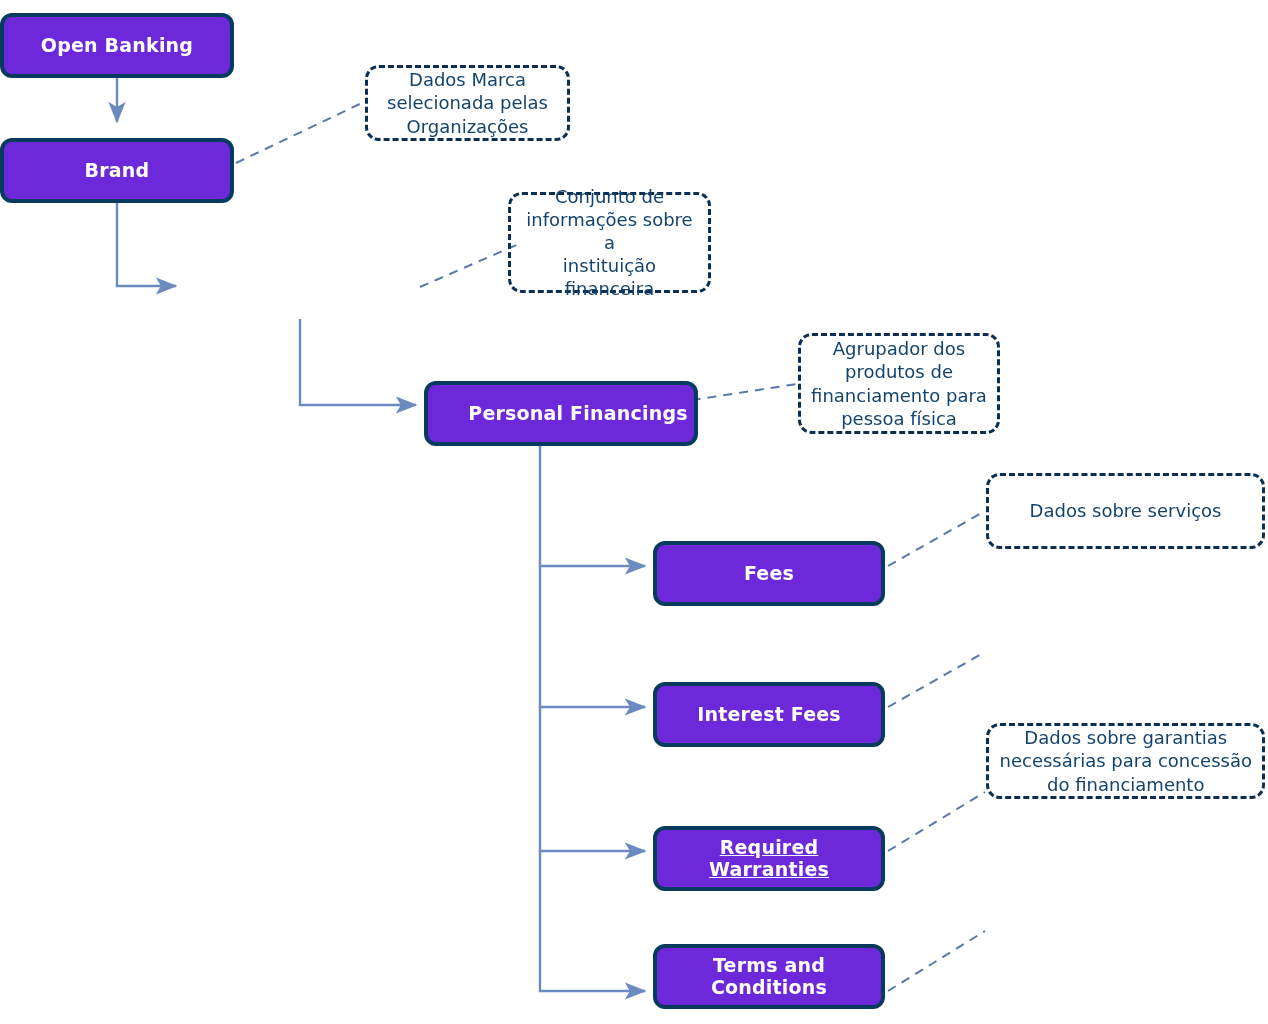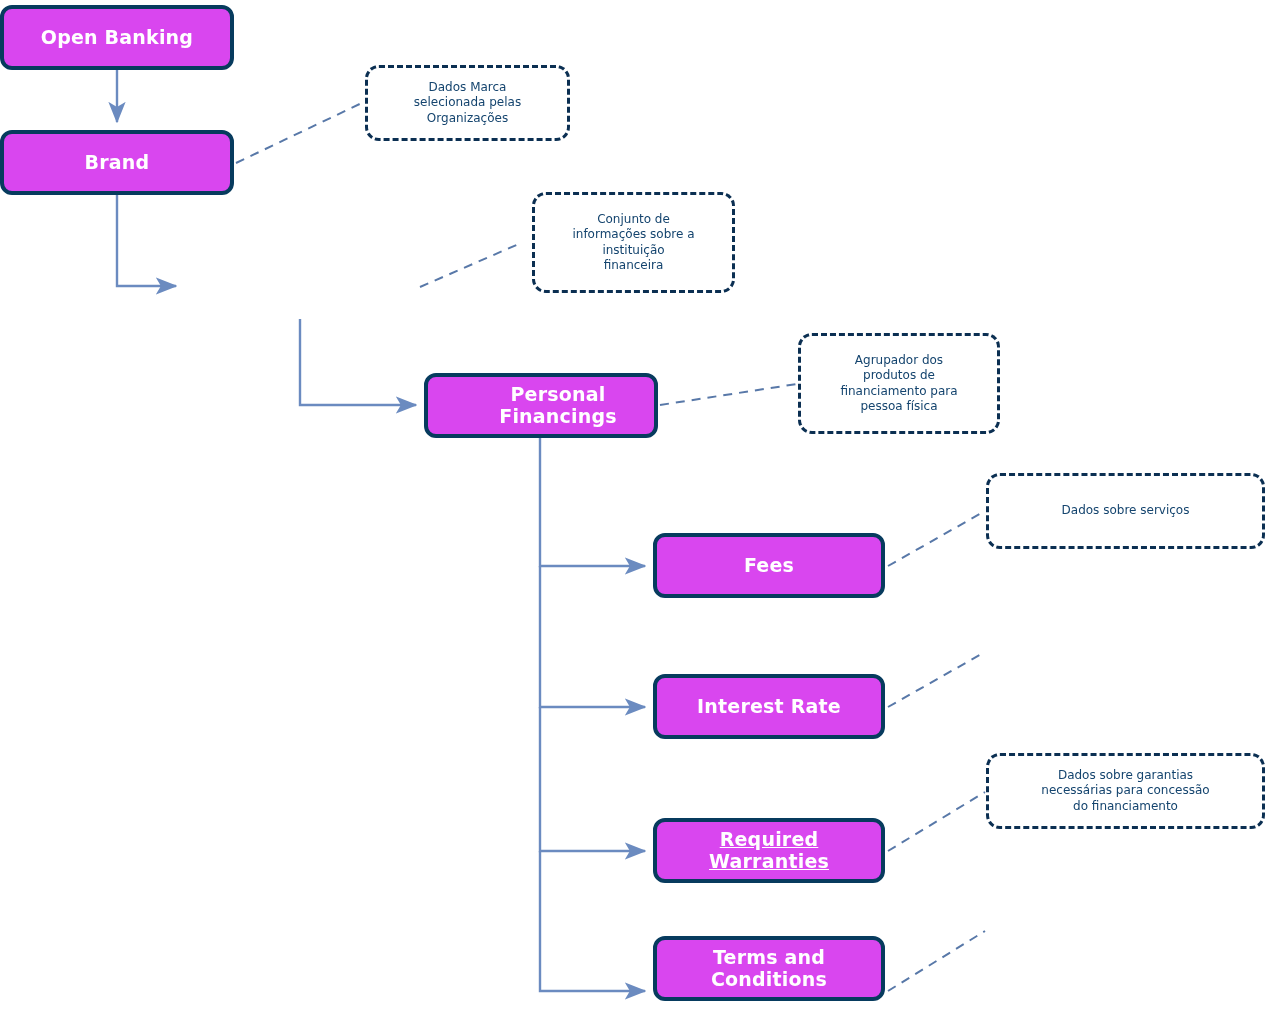--- a/index.html
+++ b/index.html
@@ -21,46 +21,47 @@
     position: absolute;
     left: 0;
     top: 0;
     width: 1268px;
     height: 1024px;
     pointer-events: none;
   }
   .node {
     position: absolute;
     box-sizing: border-box;
-    background: #d946ef;
+    background: #6d28d9;
     border: 4px solid #073b5e;
     border-radius: 12px;
     color: #ffffff;
     display: flex;
     align-items: center;
     justify-content: center;
     text-align: center;
     font-weight: bold;
     font-size: 19px;
     letter-spacing: 0.2px;
     line-height: 1.15;
     z-index: 3;
+    margin-top: 8px;
   }
   .note {
     position: absolute;
     box-sizing: border-box;
     background: transparent;
     border: 3px dashed #0b2f52;
     border-radius: 14px;
     color: #14446e;
     display: flex;
     align-items: center;
     justify-content: center;
     text-align: center;
-    font-size: 12px;
+    font-size: 18px;
     line-height: 1.28;
     padding: 4px 10px;
     z-index: 2;
   }
   .note-text { display: block; white-space: pre-line; }
   .node-label { display: block; }
 </style>
 </head>
 <body>
 
@@ -96,65 +97,65 @@
 
   <div class="node" style="left:0px;   top:5px;   width:234px; height:65px;">
     <span class="node-label">Open Banking</span>
   </div>
 
   <div class="node" style="left:0px;   top:130px; width:234px; height:65px;">
     <span class="node-label">Brand</span>
   </div>
 
 
-  <div class="node" style="left:424px; top:373px; width:234px; height:65px;padding-left:34px;">
+  <div class="node" style="left:424px; top:373px; width:274px; height:65px;padding-left:34px;">
     <span class="node-label">Personal Financings</span>
   </div>
 
   <div class="node" style="left:653px; top:533px; width:232px; height:65px;">
     <span class="node-label">Fees</span>
   </div>
 
   <div class="node" style="left:653px; top:674px; width:232px; height:65px;">
-    <span class="node-label">Interest Rate</span>
+    <span class="node-label">Interest Fees</span>
   </div>
 
   <div class="node" style="left:653px; top:818px; width:232px; height:65px;text-decoration:underline;">
     <span class="node-label">Required Warranties</span>
   </div>
 
   <div class="node" style="left:653px; top:936px; width:232px; height:65px;">
     <span class="node-label">Terms and Conditions</span>
   </div>
 
   <div class="note" style="left:365px; top:65px;  width:205px; height:76px;">
     <span class="note-text">Dados Marca
 selecionada pelas
 Organizações</span>
   </div>
 
-  <div class="note" style="left:532px; top:192px; width:203px; height:101px;">
+  <div class="note" style="left:508px; top:192px; width:203px; height:101px;">
     <span class="note-text">Conjunto de
 informações sobre a
 instituição
 financeira</span>
   </div>
 
   <div class="note" style="left:798px; top:333px; width:202px; height:101px;">
     <span class="note-text">Agrupador dos
 produtos de
 financiamento para
 pessoa física</span>
   </div>
 
   <div class="note" style="left:986px; top:473px; width:279px; height:76px;">
     <span class="note-text">Dados sobre serviços</span>
   </div>
 
 
-  <div class="note" style="left:986px; top:753px; width:279px; height:76px;">
+  <div class="note" style="left:986px; top:723px; width:279px; height:76px;justify-content:flex-end;">
     <span class="note-text">Dados sobre garantias
 necessárias para concessão
 do financiamento</span>
   </div>
 
 
 </div>
 
 </body></html>

